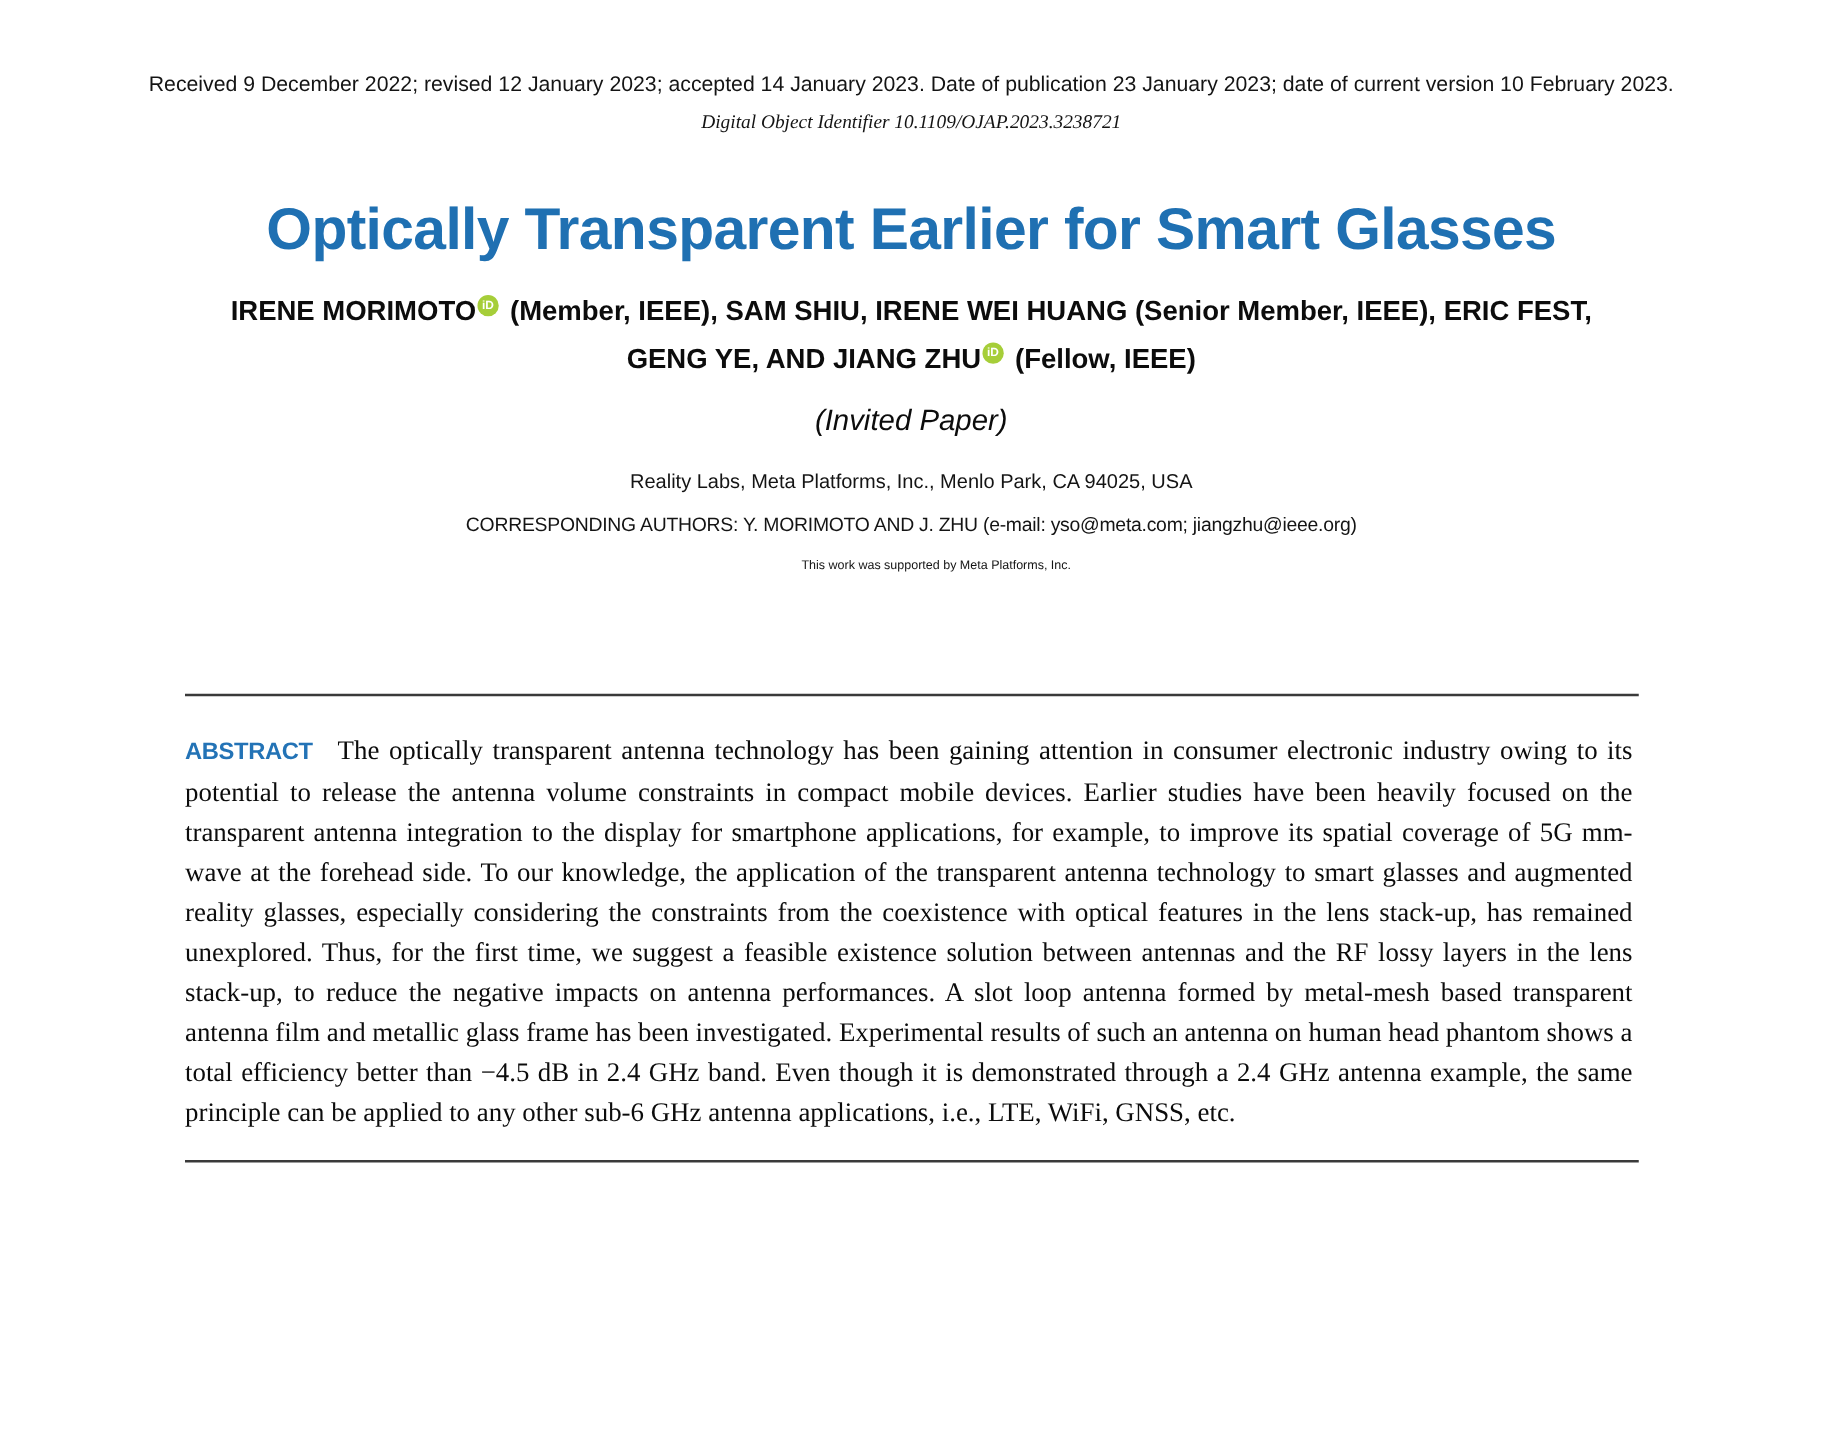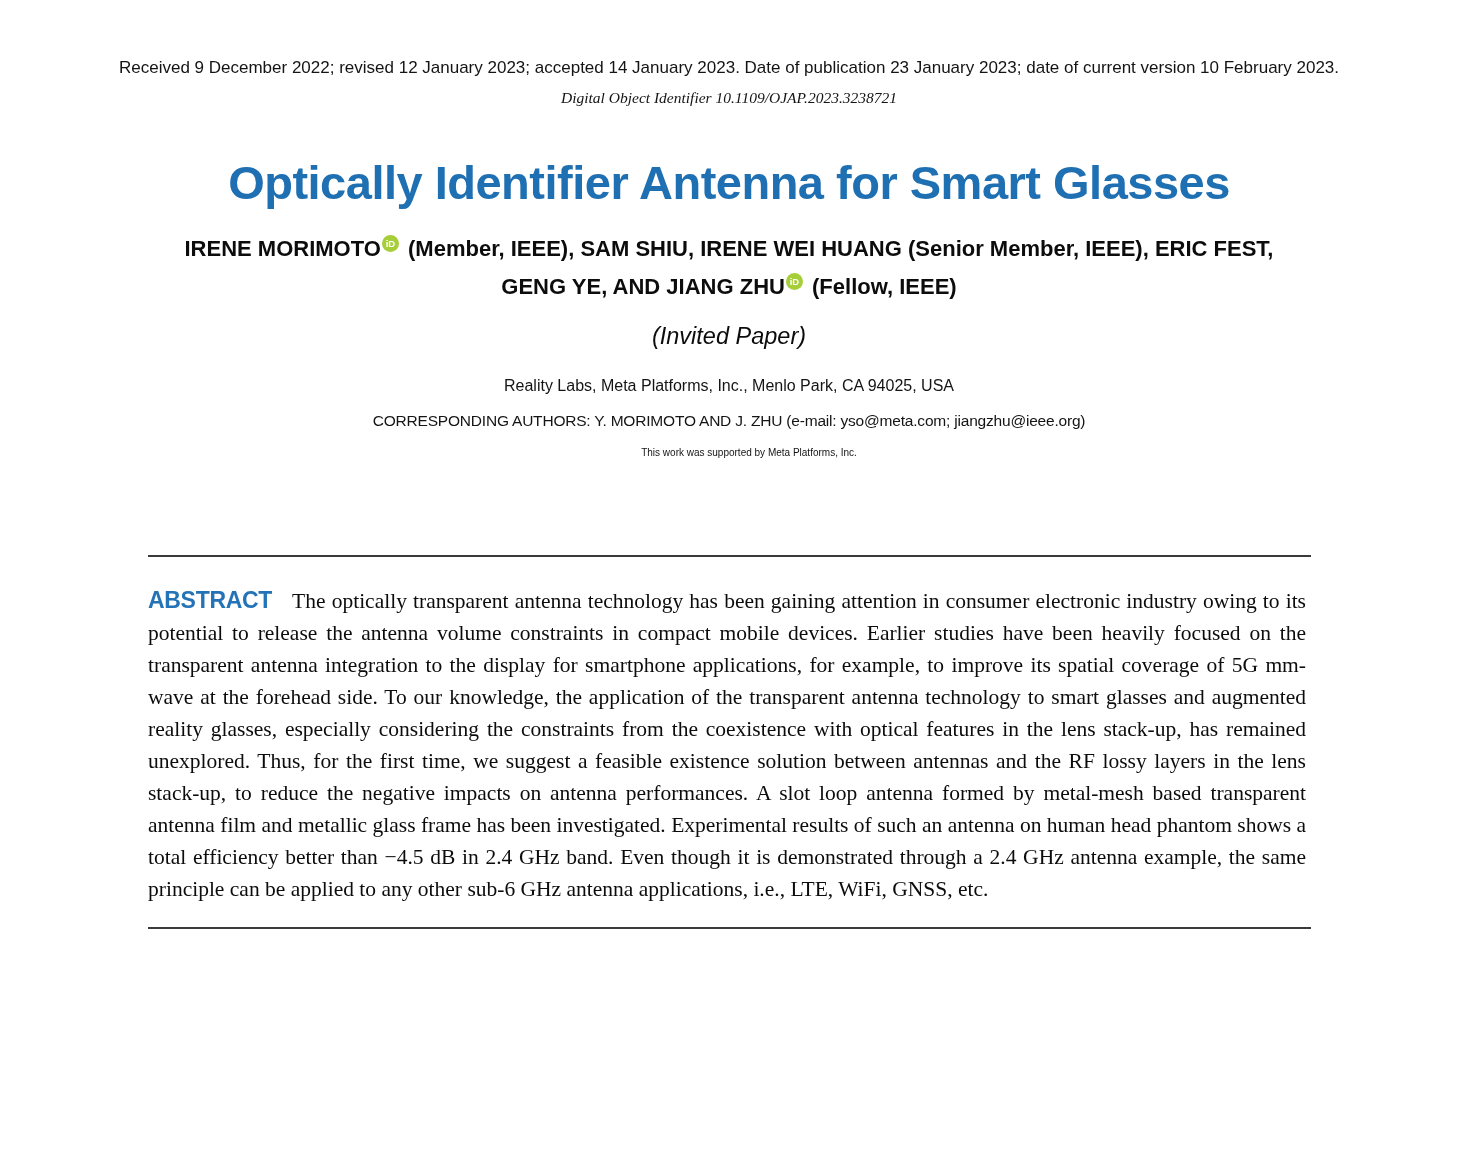--- a/index.html
+++ b/index.html
@@ -106,36 +106,36 @@
     font-size: 21.5px;
     line-height: 32px;
     color: #0c0c0c;
     text-align: justify;
   }
   .abstract-par { margin-top: 27px; }
   .index-par { margin-top: 37px; }
   .sec-heading {
     font-family: "Liberation Sans", sans-serif;
     font-weight: bold;
-    font-size: 23px;
+    font-size: 19px;
     letter-spacing: -0.3px;
     color: #2373b6;
     margin-right: 20px;
   }
 </style>
 </head>
 <body>
 
 <div class="page">
 
   <div class="received-line">Received 9 December 2022; revised 12 January 2023; accepted 14 January 2023. Date of publication 23 January 2023; date of current version 10 February 2023.</div>
 
   <div class="doi-line">Digital Object Identifier 10.1109/OJAP.2023.3238721</div>
 
-  <h1 class="paper-title" style="margin-bottom:0;">Optically Identifier Antenna for Smart Glasses</h1>
+  <h1 class="paper-title" style="margin-bottom:0;">Optically Transparent Earlier for Smart Glasses</h1>
 
   <div class="authors-line first">
     <span>IRENE MORIMOTO</span><span class="orcid">iD</span><span> (Member, IEEE), SAM SHIU, IRENE WEI HUANG (Senior Member, IEEE), ERIC FEST,</span>
   </div>
 
   <div class="authors-line second">
     <span>GENG YE, AND JIANG ZHU</span><span class="orcid">iD</span><span> (Fellow, IEEE)</span>
   </div>
 
   <div class="invited-paper">(Invited Paper)</div>

